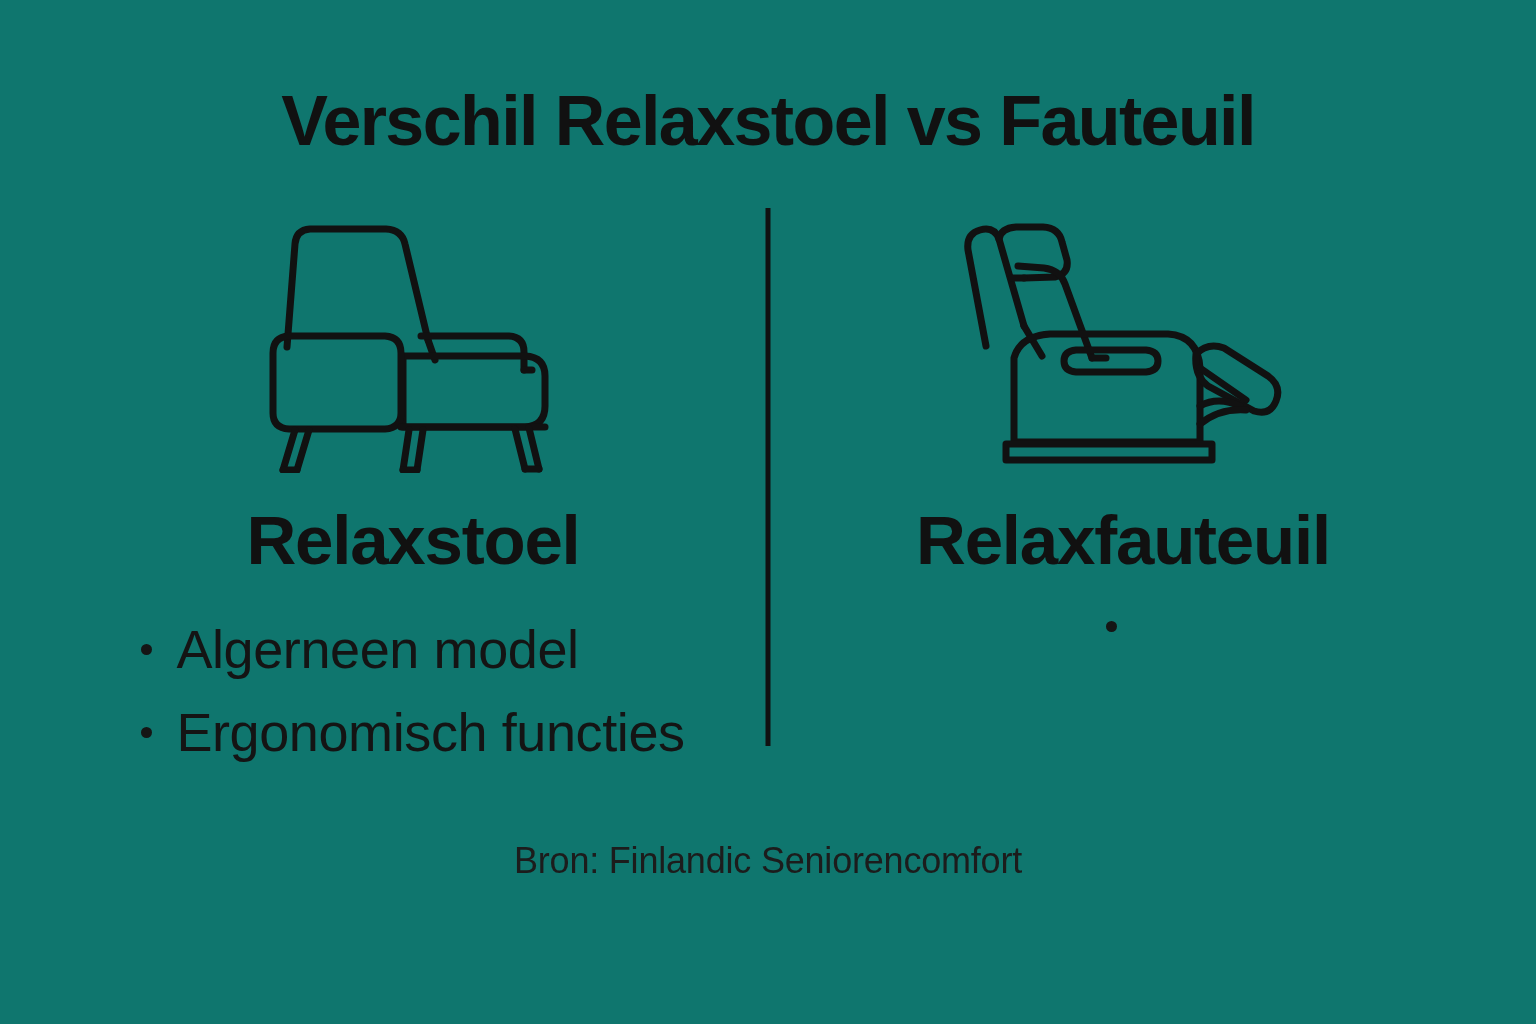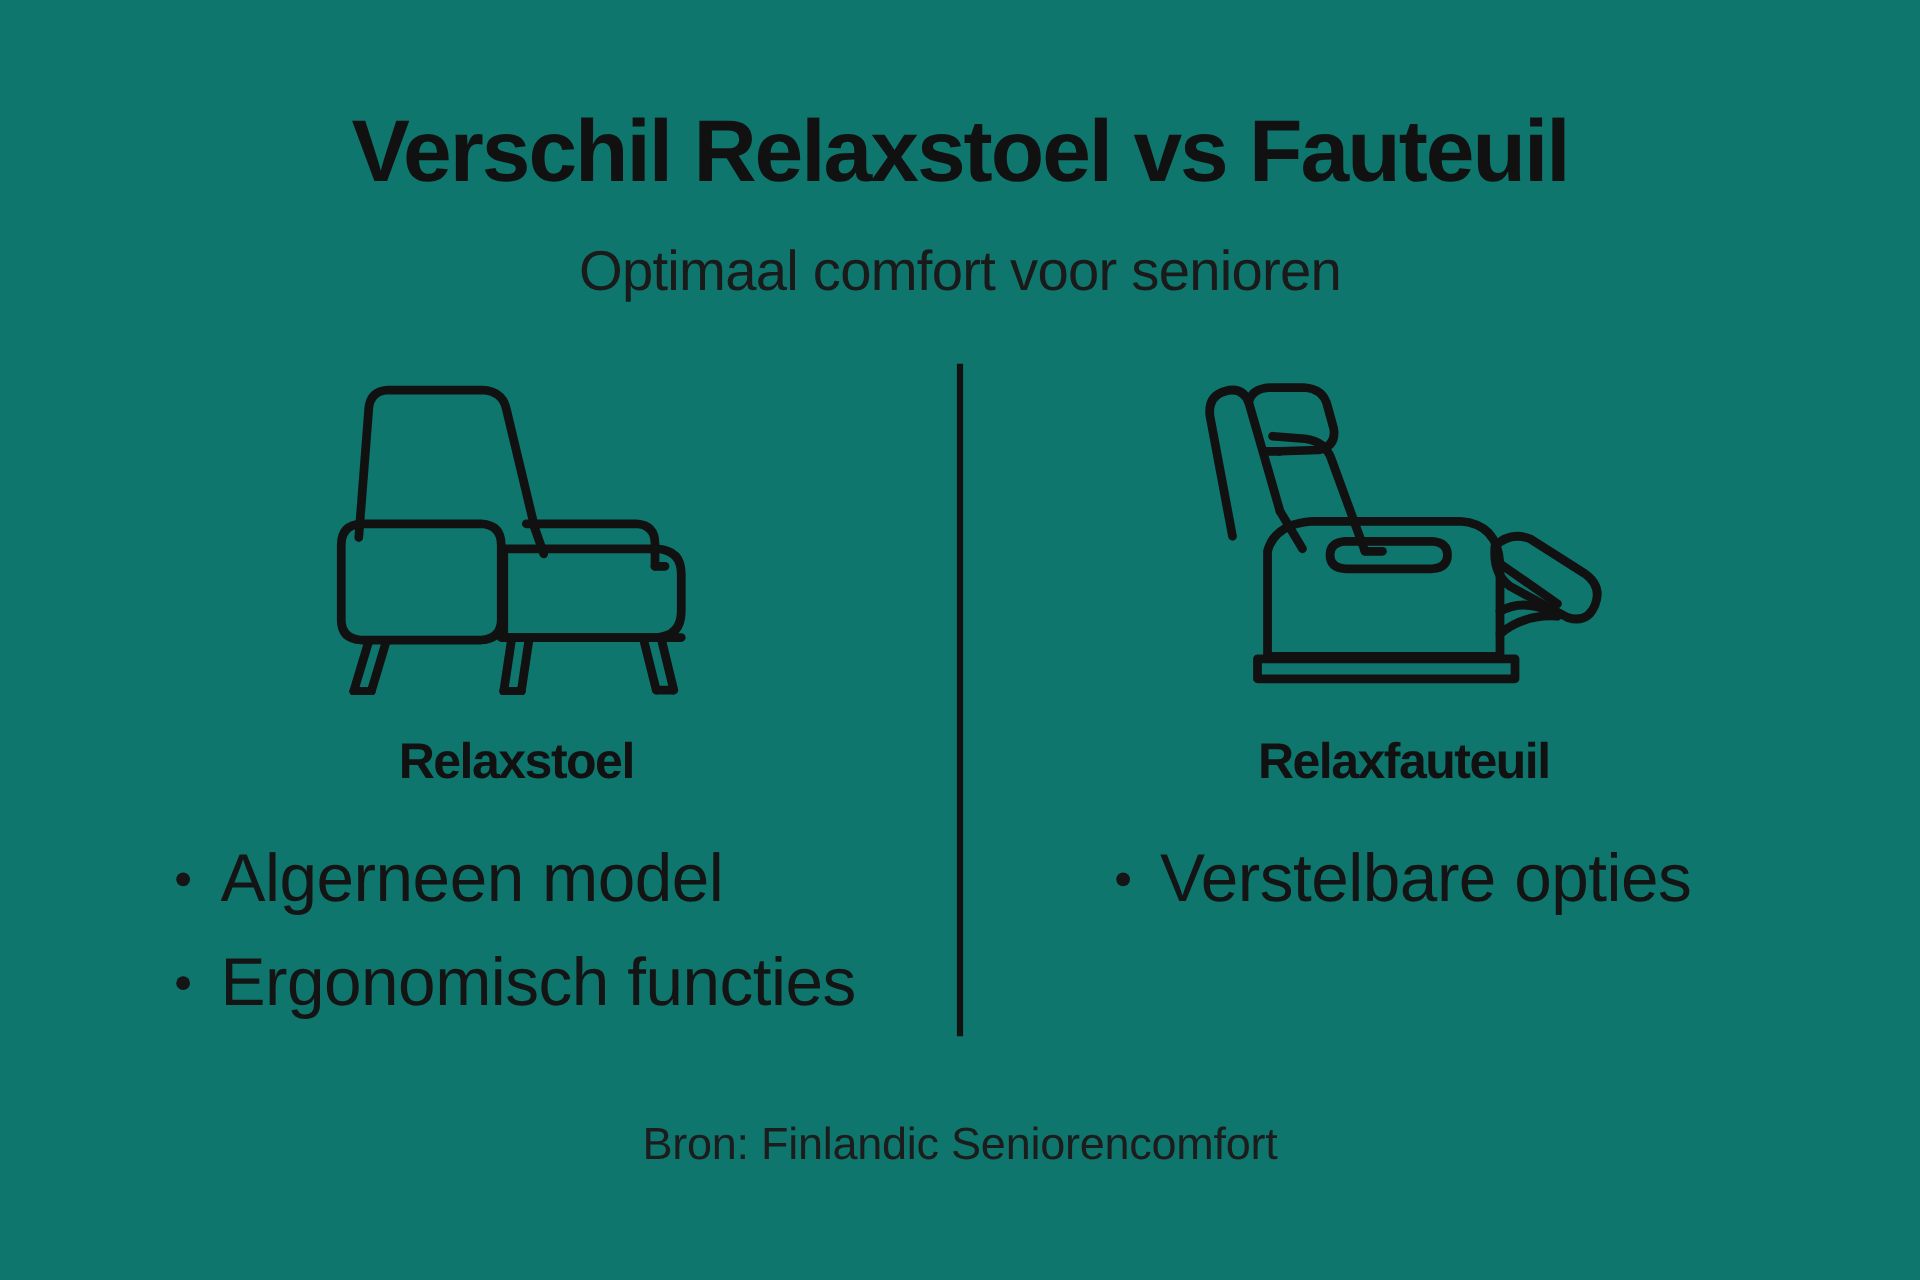--- a/index.html
+++ b/index.html
@@ -83,21 +83,21 @@
   }
 
   .illustration {
     height: 270px;
     display: flex;
     align-items: flex-start;
     justify-content: center;
   }
 
   .col-heading {
-    font-size: 40px;
+    font-size: 69px;
     font-weight: 700;
     letter-spacing: -1.2px;
     line-height: 1;
     color: #111111;
     margin: 0;
     padding-top: 28px;
   }
 
   .bullets {
     list-style: none;
@@ -143,21 +143,20 @@
 
   svg { display: block; }
 </style>
 </head>
 <body>
 
 <div class="infographic">
 
   <div class="header-block">
     <h1 class="title">Verschil Relaxstoel vs Fauteuil</h1>
-    <p class="subtitle">Optimaal comfort voor senioren</p>
   </div>
 
   <div class="compare">
 
     <div class="divider"></div>
 
     <div class="column">
 
       <div class="illustration">
         <svg width="320" height="265" viewBox="0 0 320 265" fill="none" xmlns="http://www.w3.org/2000/svg">
@@ -236,21 +235,20 @@
             <path d="M254 216 Q274 200 300 202"></path>
           </g>
         </svg>
       </div>
 
       <h2 class="col-heading">Relaxfauteuil</h2>
 
       <ul class="bullets">
         <li class="bullet-row">
           <span class="bullet-dot"></span>
-          <span class="bullet-text">Verstelbare opties</span>
         </li>
       </ul>
 
     </div>
 
   </div>
 
   <p class="source">Bron: Finlandic Seniorencomfort</p>
 
 </div>

